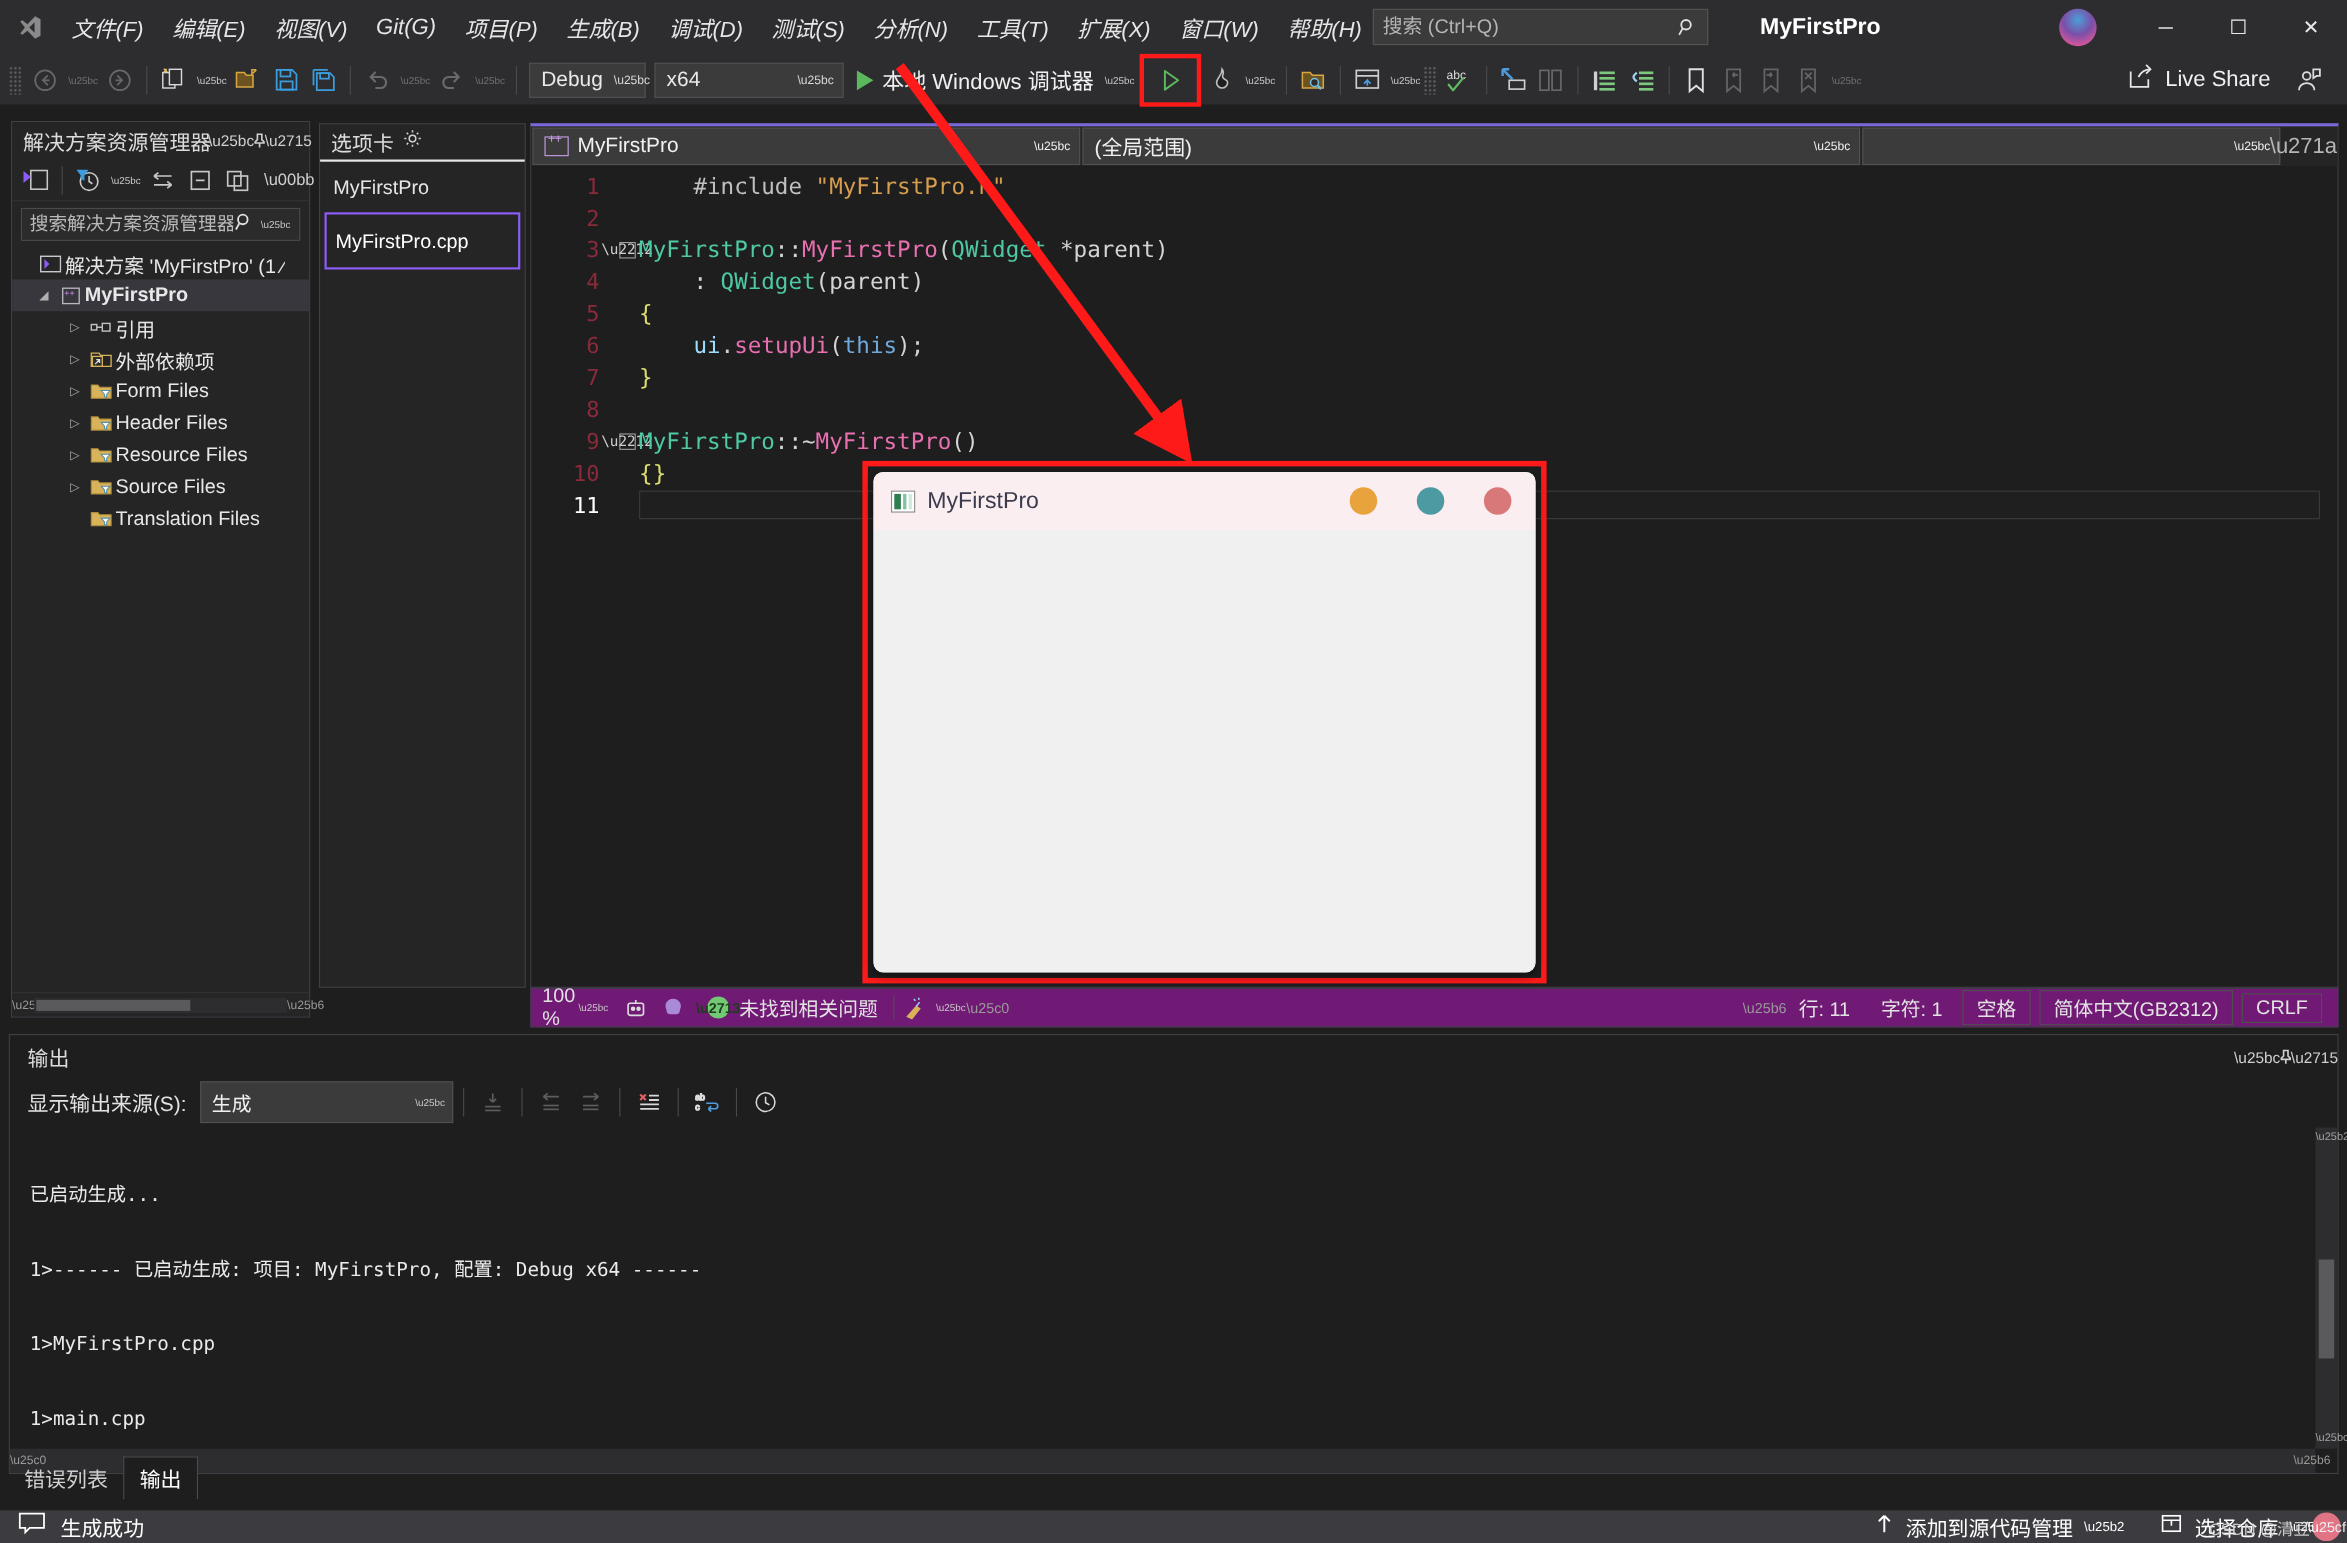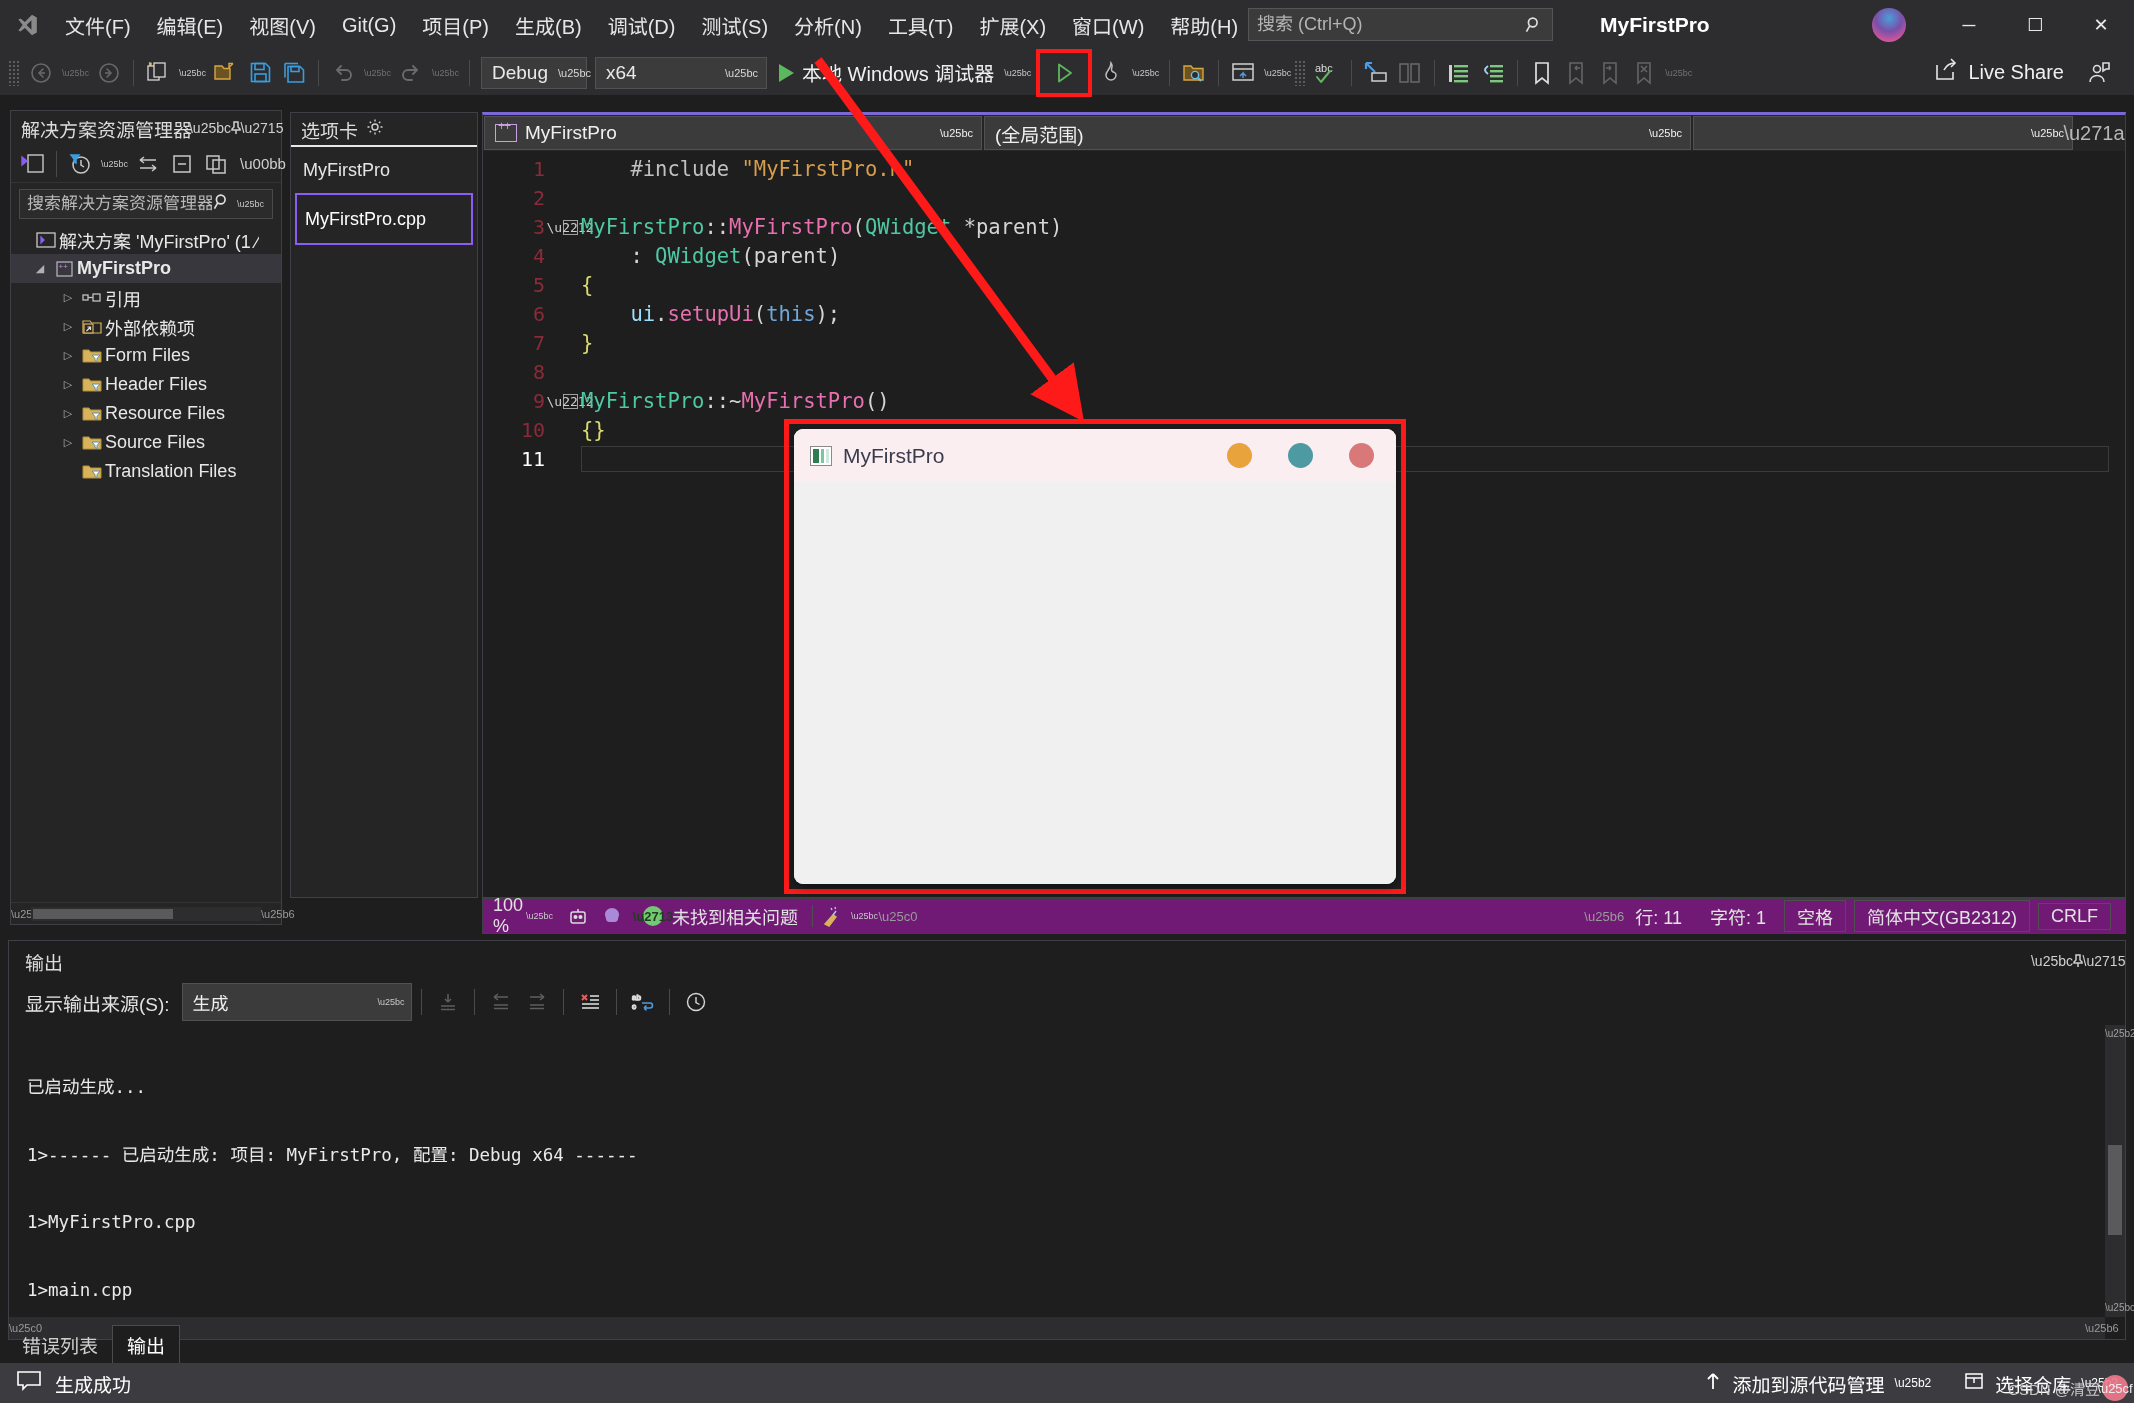--- a/index.html
+++ b/index.html
@@ -22,21 +22,21 @@
     position: absolute; top: 0; left: 0;
     width: 2134px; height: 50px;
     background: #2d2d30;
     display: flex; align-items: center;
   }
   .vs-logo {
     width: 52px; height: 50px;
     display: flex; align-items: center; justify-content: center;
   }
   .vs-logo svg { width: 26px; height: 26px; }
-  .menu { display: flex; align-items: center; height: 50px; }
+  .menu { display: flex; align-items: center; height: 50px; font-style: italic; }
   .menu-item {
     padding: 0 13px; height: 50px;
     display: flex; align-items: center;
     font-size: 20px; color: #e6e6e6;
     white-space: nowrap; cursor: default;
   }
   .search-box {
     position: absolute; left: 1248px; top: 8px;
     width: 305px; height: 33px;
     background: #3b3b3c;
@@ -369,21 +369,21 @@
   
   .bottabs {
     position: absolute; left: 8px; top: 1325px; height: 38px;
     display: flex; align-items: flex-end; gap: 0;
   }
   .bt {
     padding: 5px 14px; font-size: 19px; color: #cfcfcf; cursor: default;
   }
   .bt.active { background: #1e1e1e; border: 1px solid #4b4b4f; border-bottom: 0; color: #ffffff; }
   .statusbar {
-    position: absolute; left: 0; bottom: 0; width: 2134px; height: 40px;
+    position: absolute; left: 0; bottom: 0; width: 2134px; height: 30px;
     background: #3c3c40; display: flex; align-items: center; color: #ffffff;
     font-size: 19px;
     gap: 28px;
   }
   .sb-left { display: flex; align-items: center; gap: 13px; padding-left: 16px; }
   .sb-right { margin-left: auto; display: flex; align-items: center; }
   .sb-item { display: flex; align-items: center; gap: 10px; padding: 0 16px; height: 40px; cursor: default; white-space: nowrap; }
   .watermark {
     position: absolute; right: 6px; bottom: 2px;
     display: flex; align-items: center; gap: 2px;

